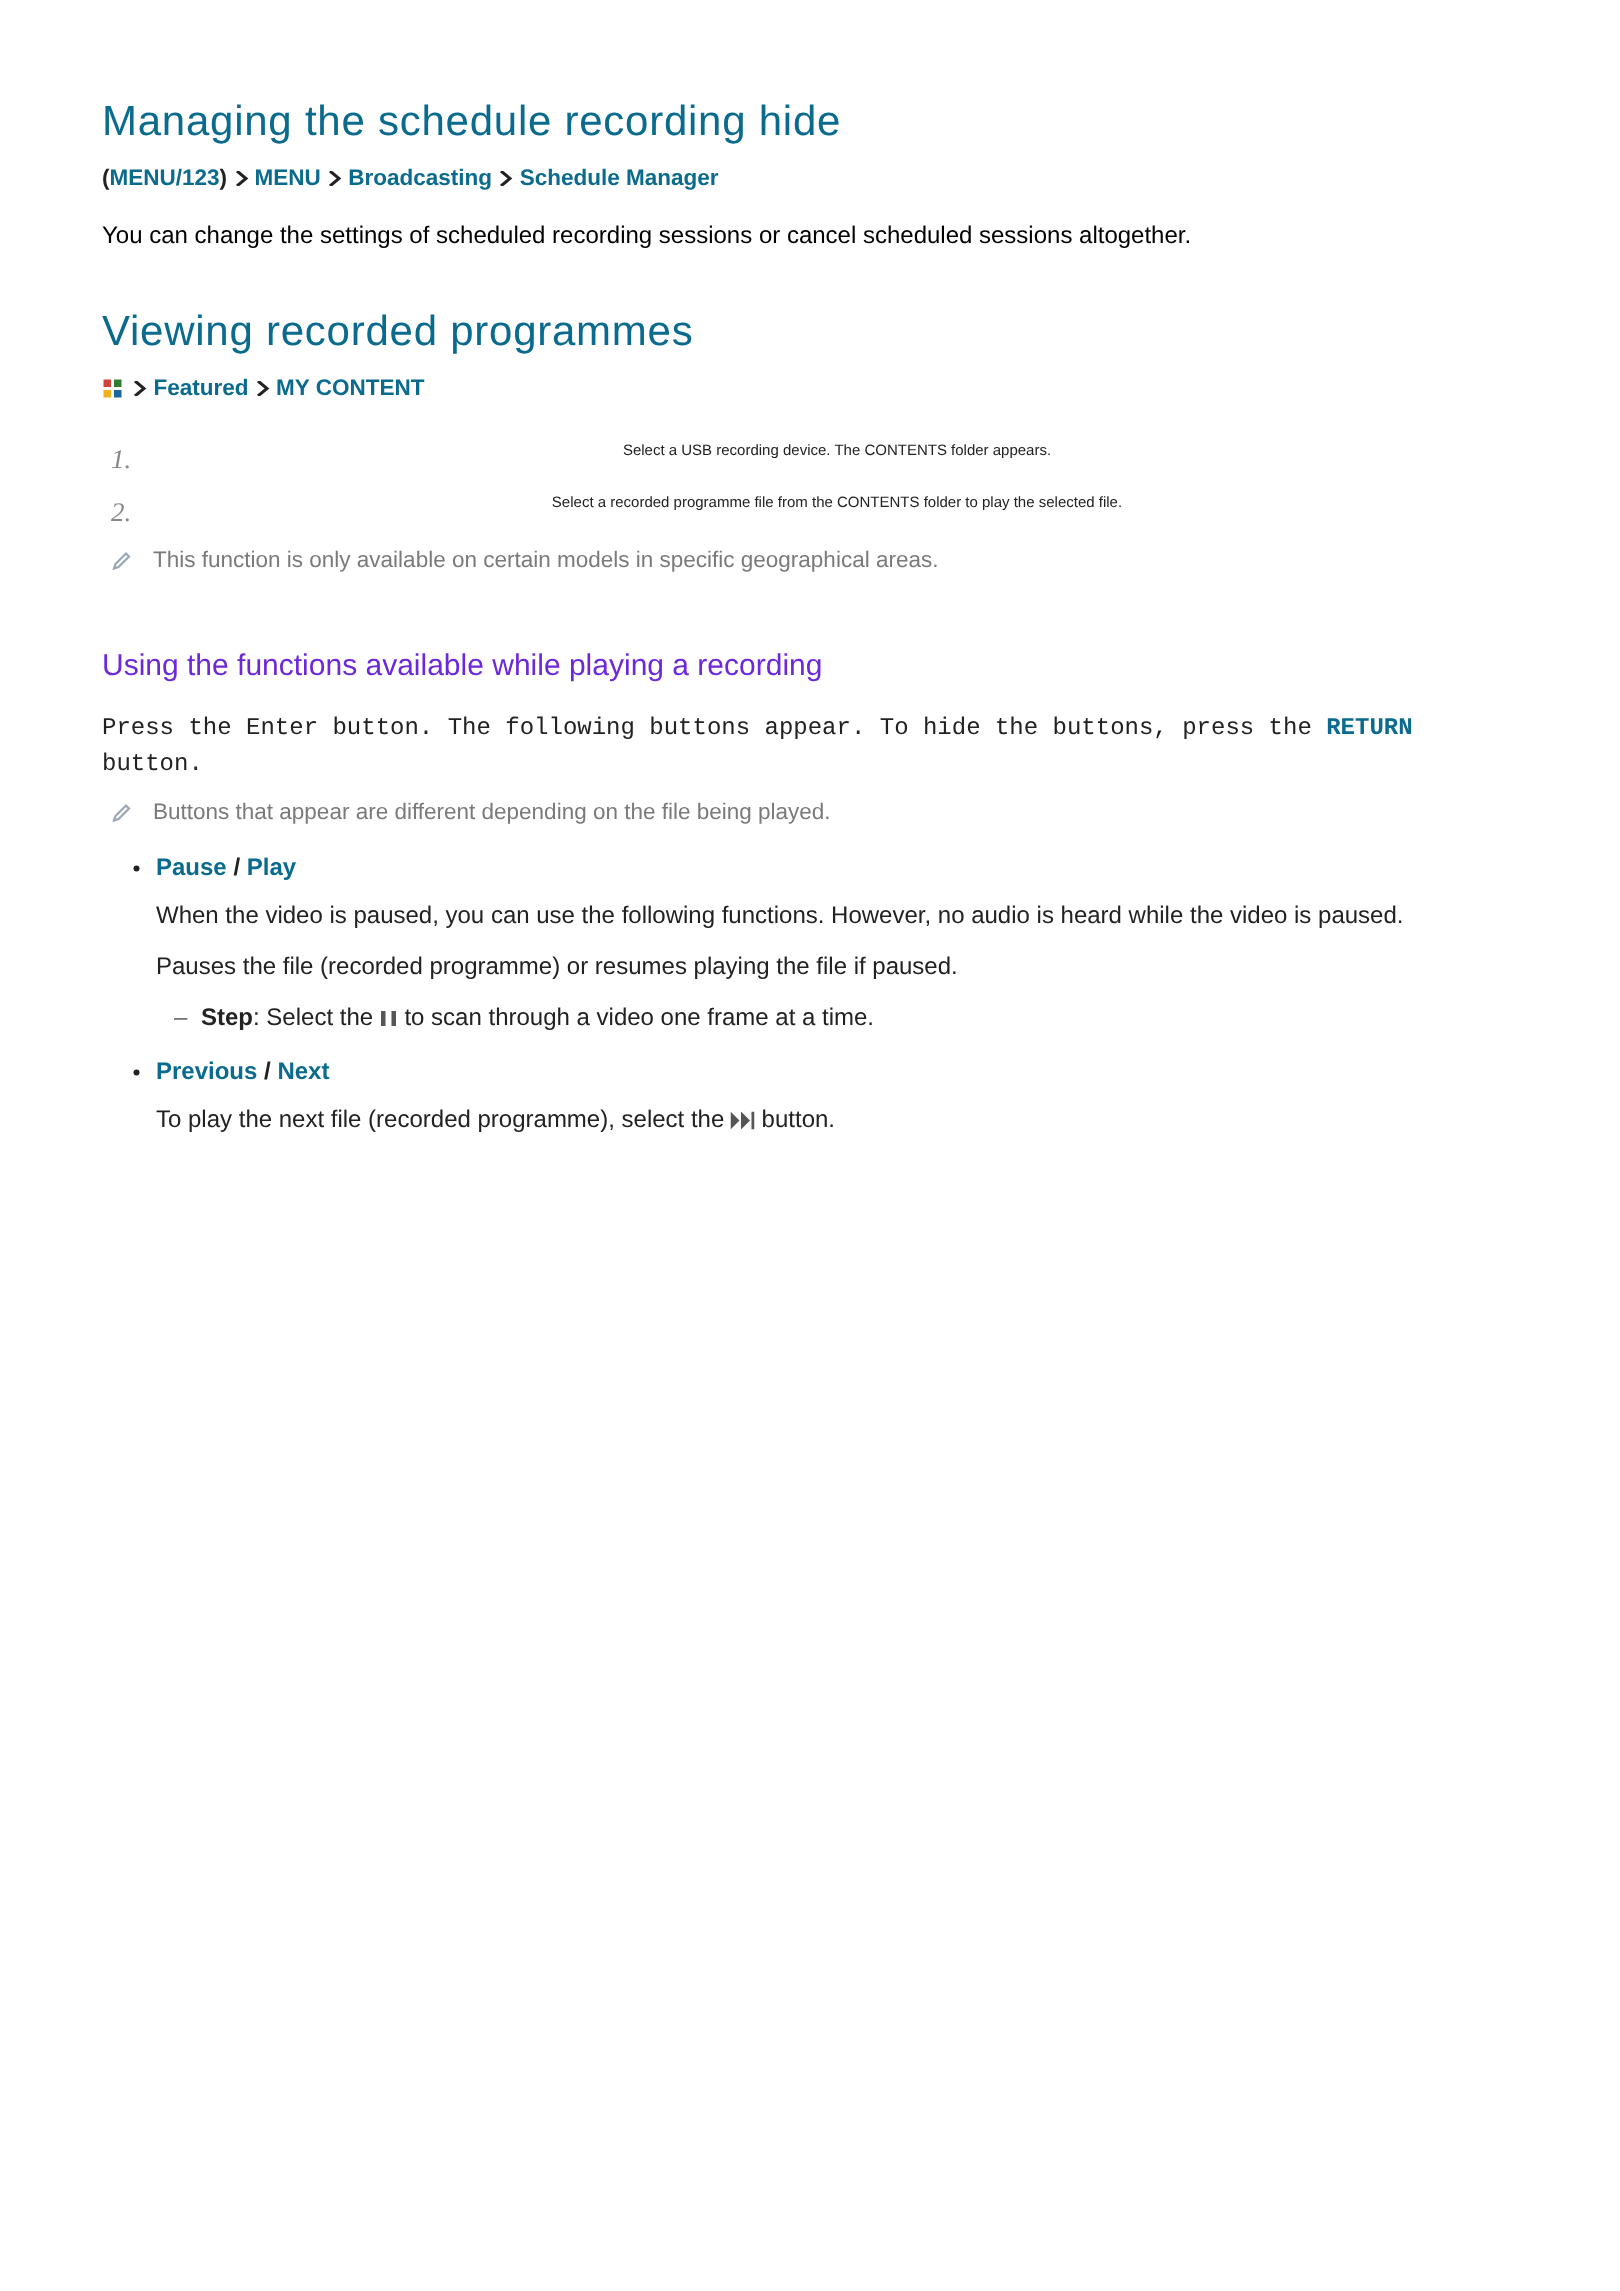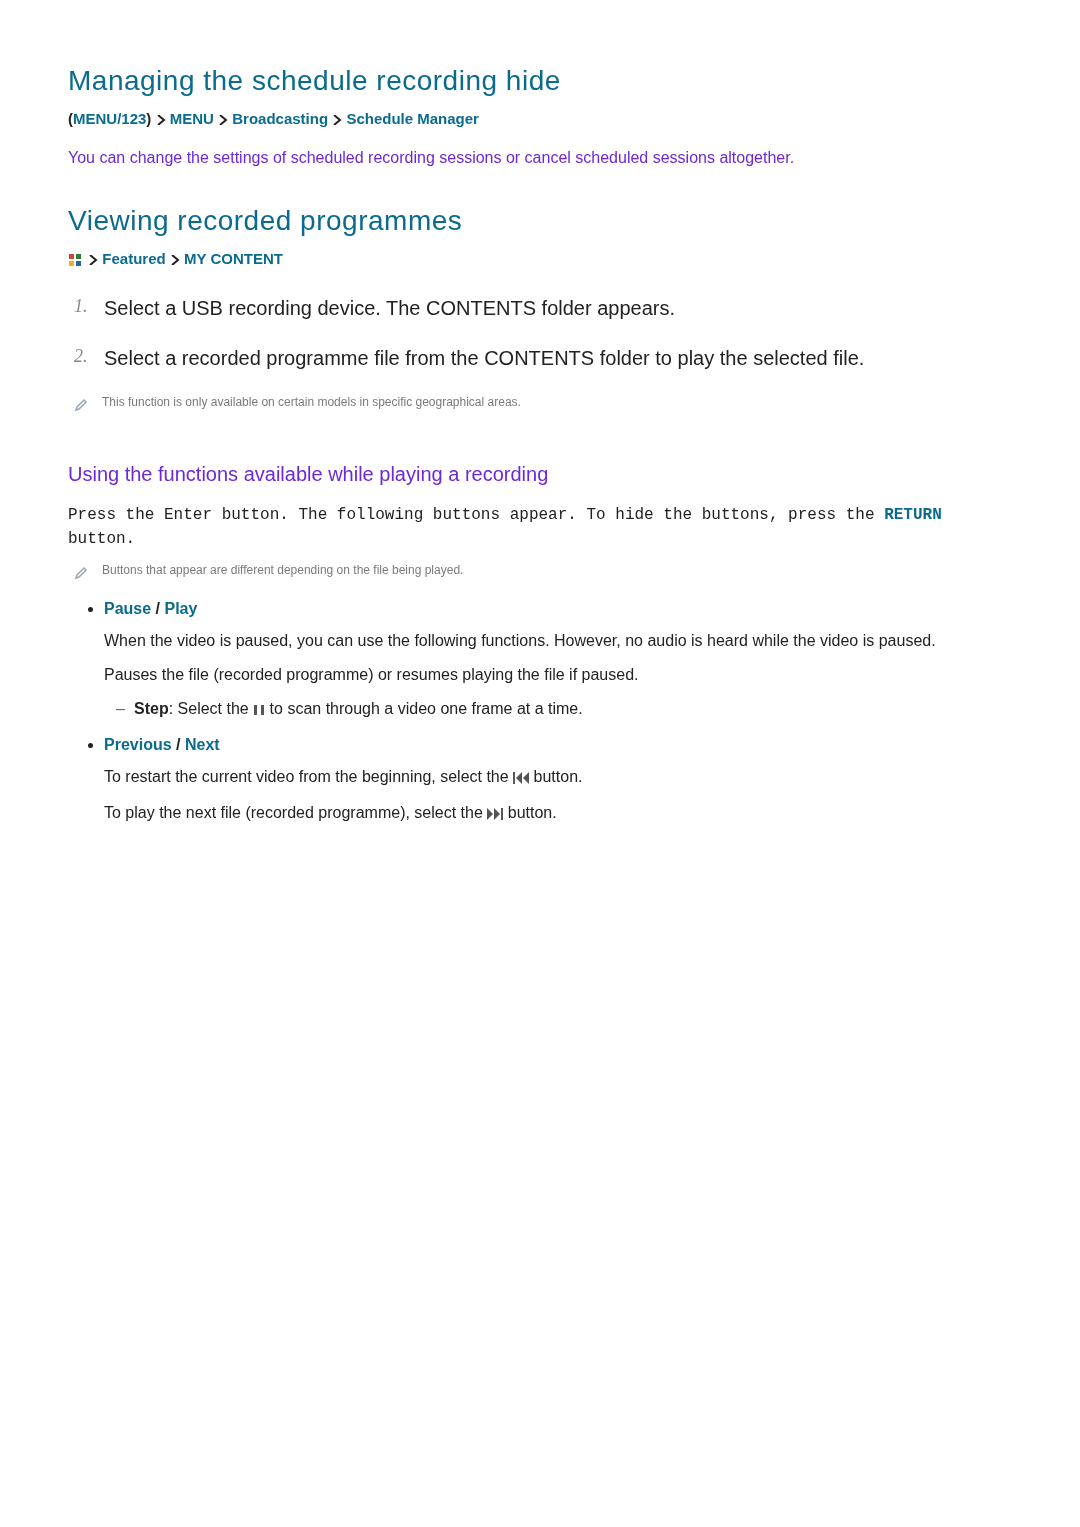--- a/index.html
+++ b/index.html
@@ -27,56 +27,57 @@
   .breadcrumb .paren {
     color: #222;
     font-weight: bold;
   }
   .chev {
     display: inline-block;
     vertical-align: -1px;
   }
   .body-text {
     font-size: 16px;
-    color: #6d28d9;
+    color: #000000;
     margin: 8px 0 30px 0;
   }
   ol.steps {
     margin: 6px 0 10px 0;
     padding-left: 30px;
     counter-reset: step;
     list-style: none;
   }
   ol.steps > li {
     counter-increment: step;
     position: relative;
     margin: 20px 0;
     padding-left: 6px;
-    font-size: 20px;
+    font-size: 10px;
+    text-align: center;
   }
   ol.steps > li::before {
     content: counter(step) ".";
     position: absolute;
     left: -24px;
     top: 0;
     font-style: italic;
     font-size: 18px;
     color: #888;
     font-family: Georgia, serif;
   }
   .note-row {
     display: flex;
     align-items: flex-start;
     gap: 14px;
     margin: 10px 0 4px 0;
     padding-left: 6px;
   }
   .note-text {
     color: #7a7a7a;
-    font-size: 12px;
+    font-size: 15px;
   }
   h2.sub-title {
     font-size: 20px;
     color: #6d28d9;
     font-weight: 500;
     margin: 40px 0 14px 0;
   }
   .enter-para {
     font-size: 16px;
     margin: 4px 0 10px 0;
@@ -237,29 +238,20 @@
         </span><span> to scan through a video one frame at a time.</span>
       </li>
     </ul>
   </li>
 
   <li>
     <div class="li-head">
       <span>Previous</span><span class="slash"> / </span><span>Next</span>
     </div>
     <div class="li-body">
-      <span>To restart the current video from the beginning, select the </span><span class="inline-icon">
-        <svg width="16" height="12" viewBox="0 0 16 12">
-          <rect x="0" y="0" width="2" height="12" fill="#555"></rect>
-          <path d="M9 0 L3 6 L9 12 Z" fill="#555"></path>
-          <path d="M16 0 L10 6 L16 12 Z" fill="#555"></path>
-        </svg>
-      </span><span> button.</span>
-    </div>
-    <div class="li-body">
       <span>To play the next file (recorded programme), select the </span><span class="inline-icon">
         <svg width="16" height="12" viewBox="0 0 16 12">
           <path d="M0 0 L6 6 L0 12 Z" fill="#555"></path>
           <path d="M7 0 L13 6 L7 12 Z" fill="#555"></path>
           <rect x="14" y="0" width="2" height="12" fill="#555"></rect>
         </svg>
       </span><span> button.</span>
     </div>
   </li>
 </ul>

